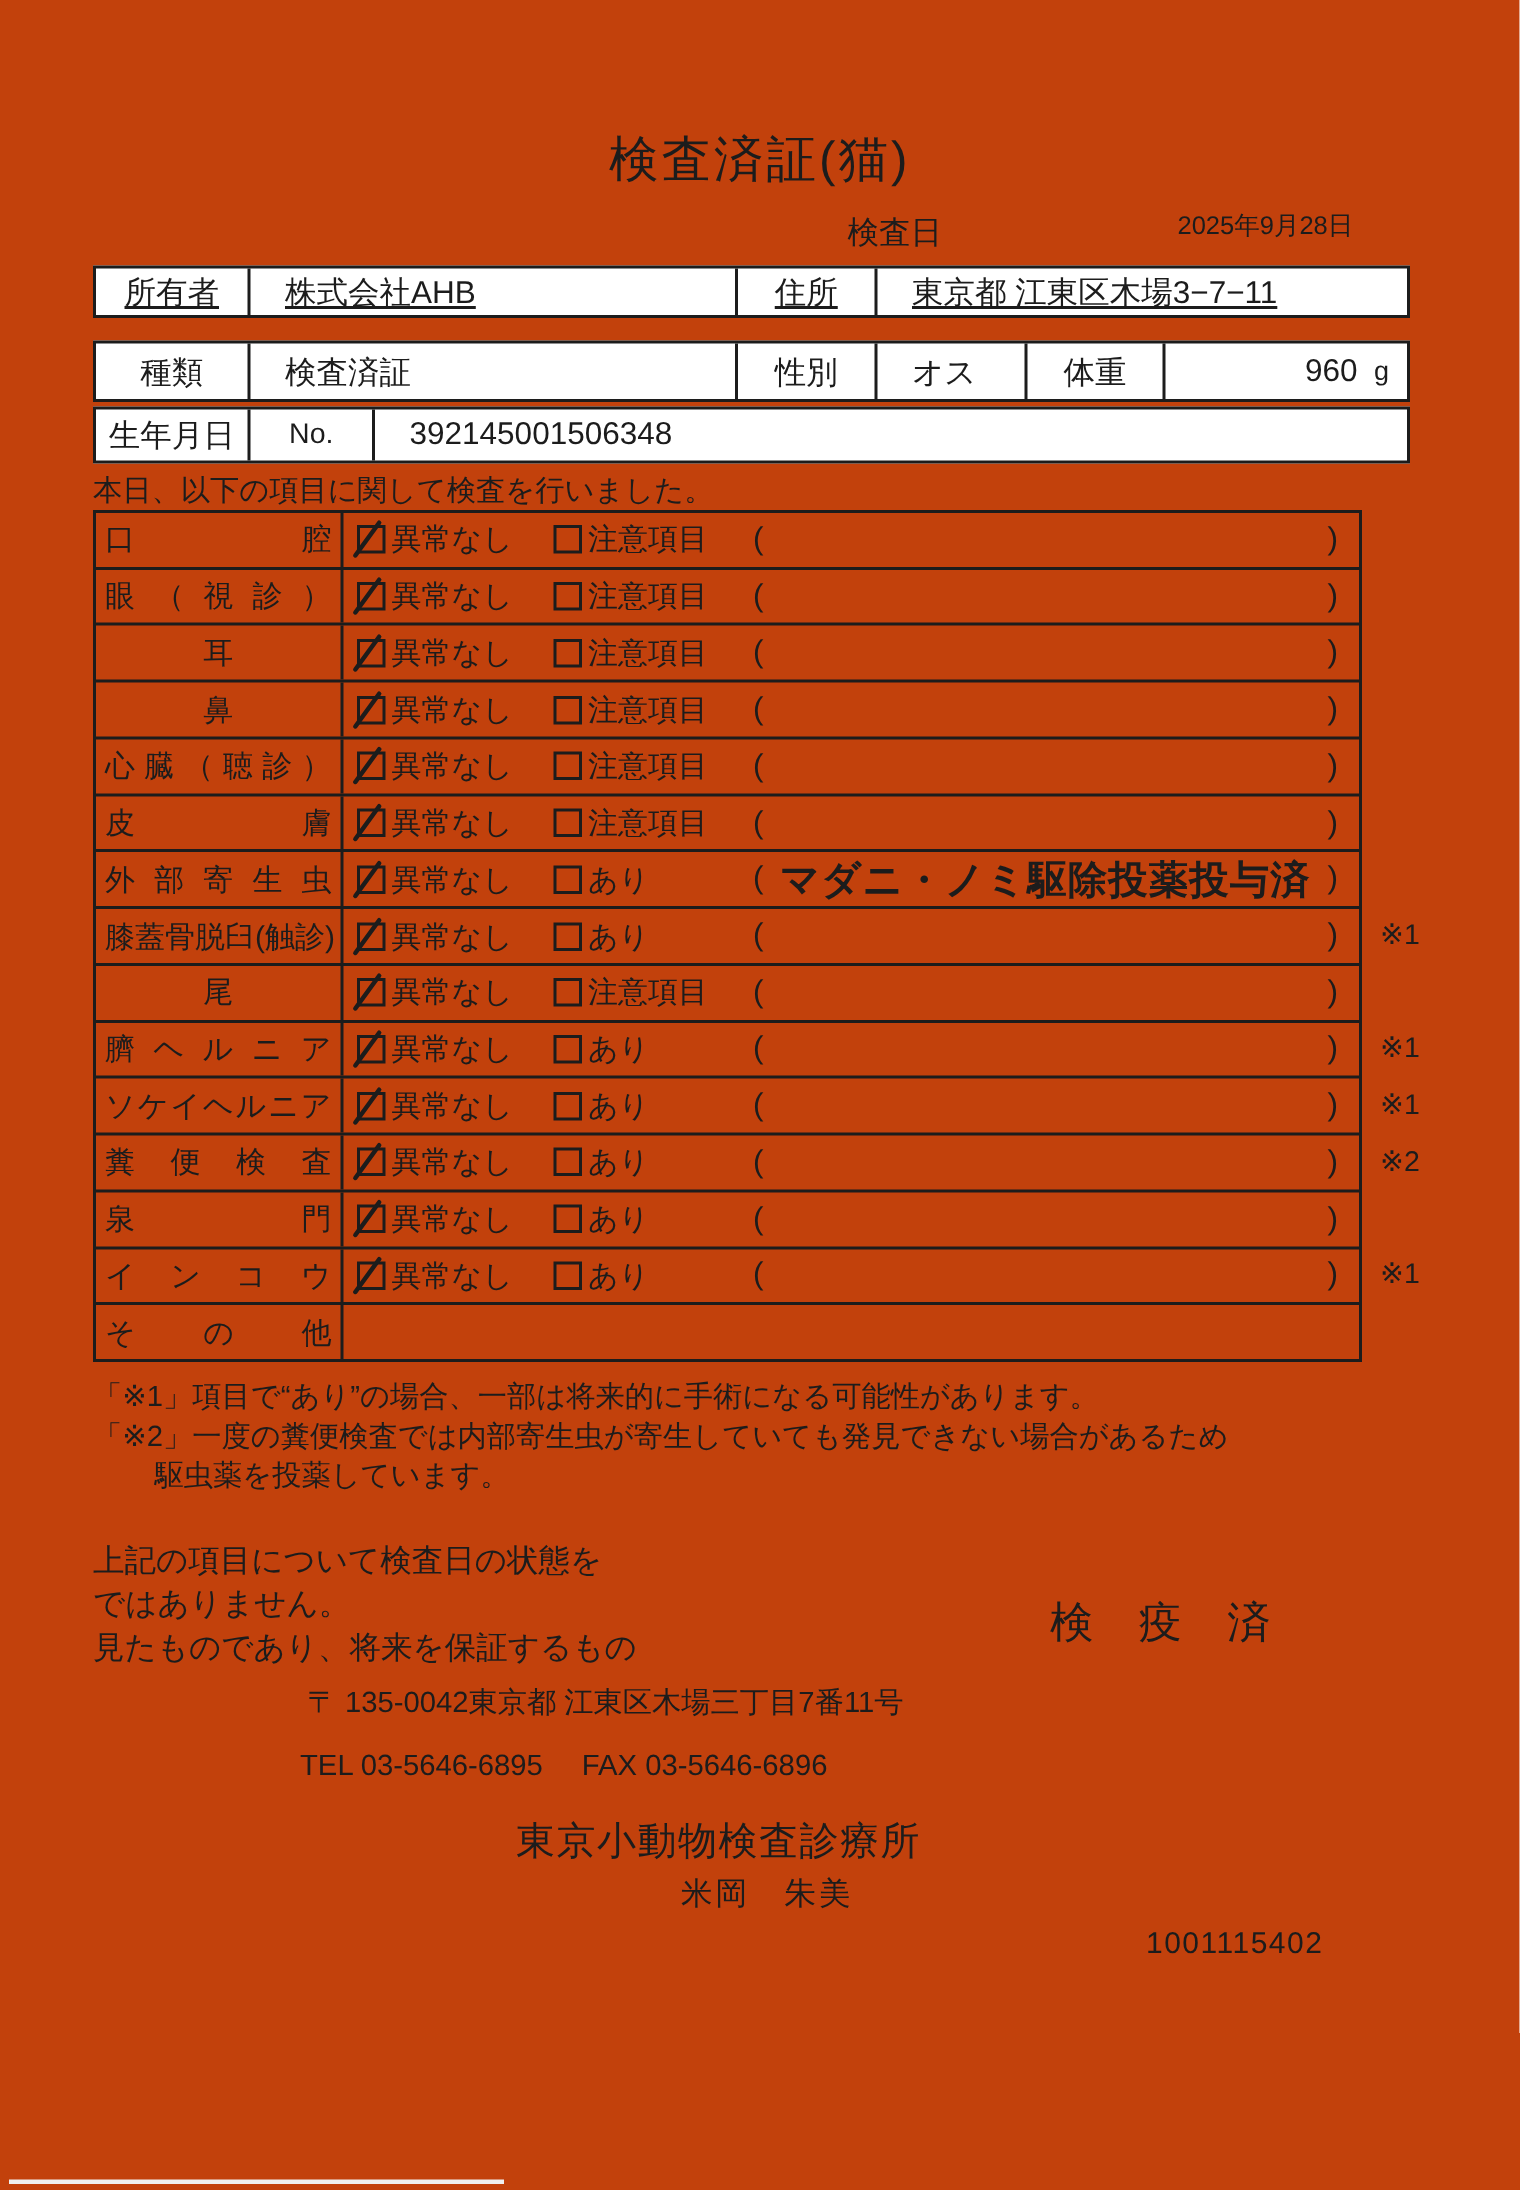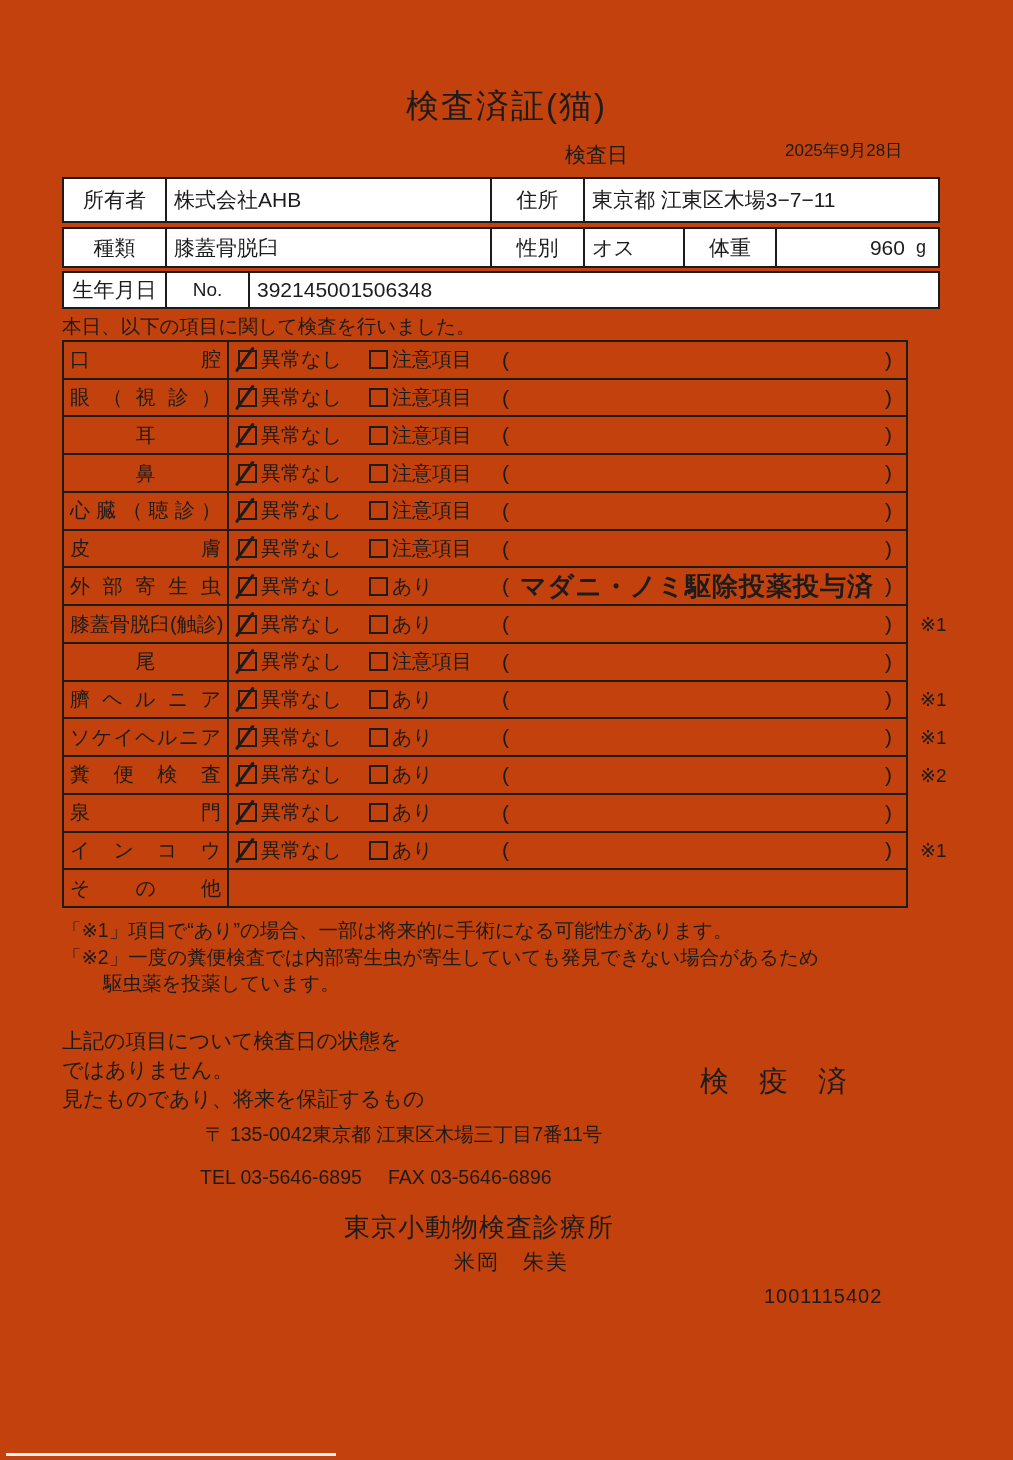--- a/index.html
+++ b/index.html
@@ -14,21 +14,21 @@
   .title{left:0; right:0; top:84px; text-align:center; font-size:33px; font-weight:500; letter-spacing:2px;}
 
   
   .exam-date-label{left:565px; top:141px; font-size:21px;}
   .exam-date-value{left:785px; top:139px; font-size:17px;}
 
   
   .info-table{border:2px solid #1c1c1c; display:flex; box-sizing:border-box; background:#fff;}
   .it-cell{box-sizing:border-box; display:flex; align-items:center; font-size:21px; overflow:hidden; white-space:nowrap;}
   .it-cell.lab{justify-content:center; border-right:2px solid #1c1c1c;}
-  .it-cell.val{padding-left:7px; border-right:2px solid #1c1c1c;}
+  .it-cell.val{padding-left:23px; border-right:2px solid #1c1c1c;}
   .it-cell.last{border-right:none;}
   .it-cell.wval{justify-content:flex-end; padding-right:12px;}
   .unit{font-size:18px; margin-left:11px;}
 
   
   .intro{left:62px; top:313px; font-size:19.5px;}
 
   
   .check-table{
     left:62px; top:340px; width:846px; height:568px;
@@ -81,30 +81,30 @@
 </head>
 <body>
 
 <div class="page">
 
   <div class="abs title">検査済証(猫)</div>
 
   <div class="abs exam-date-label">検査日</div>
   <div class="abs exam-date-value">2025年9月28日</div>
 
-  <div class="abs info-table" style="left:62px; top:177px; width:878px; height:46px;">
+  <div class="abs info-table" style="left:62px; top:177px; width:878px; height:35px;text-decoration:underline;">
     <div class="it-cell lab" style="width:103px;">所有者</div>
     <div class="it-cell val" style="width:325px;">株式会社AHB</div>
     <div class="it-cell lab" style="width:93px;">住所</div>
     <div class="it-cell val last" style="flex:1;">東京都 江東区木場3−7−11</div>
   </div>
 
   <div class="abs info-table" style="left:62px; top:227px; width:878px; height:41px;">
     <div class="it-cell lab" style="width:103px;">種類</div>
-    <div class="it-cell val" style="width:325px;">膝蓋骨脱臼</div>
+    <div class="it-cell val" style="width:325px;">検査済証</div>
     <div class="it-cell lab" style="width:93px;">性別</div>
     <div class="it-cell val" style="width:100px;">オス</div>
     <div class="it-cell lab" style="width:92px;">体重</div>
     <div class="it-cell wval last" style="flex:1;">
       <span>960</span>
       <span class="unit">g</span>
     </div>
   </div>
 
   <div class="abs info-table" style="left:62px; top:271px; width:878px; height:38px;">

